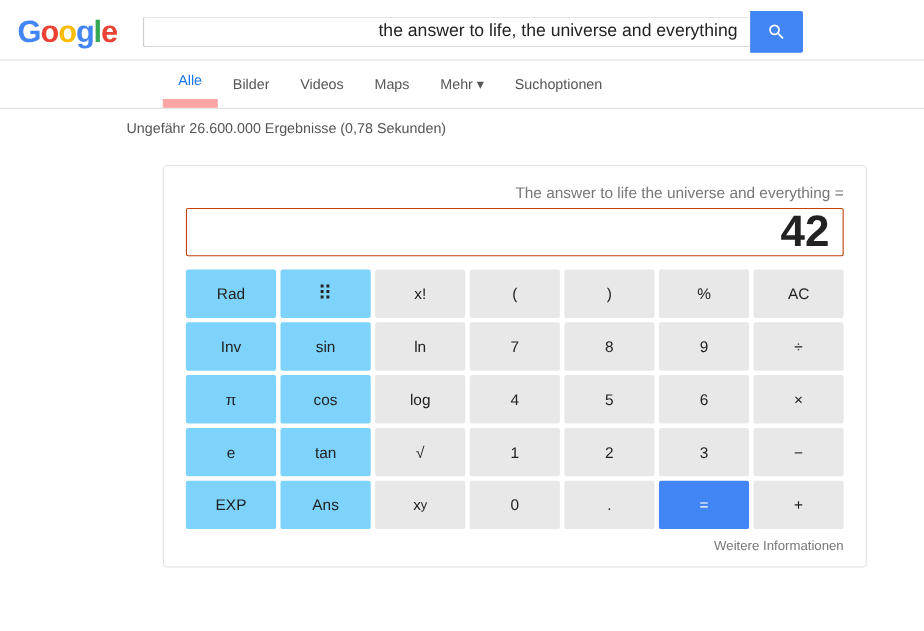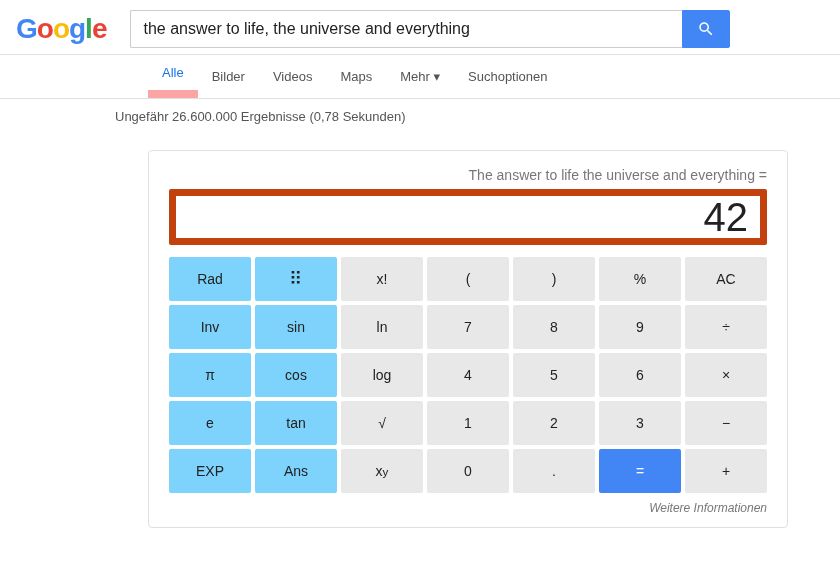--- a/index.html
+++ b/index.html
@@ -40,22 +40,23 @@
       max-width: 600px;
     }
     .search-input {
       flex: 1;
       border: 1px solid #ccc;
       border-right: none;
       border-radius: 2px 0 0 2px;
       padding: 8px 12px;
       font-size: 16px;
       outline: none;
-      height: 38px;
-      color: #222;
+      height: 28px;
+      color: #222;
+      text-align: right;
     }
     .search-button {
       background: #4285F4;
       border: 1px solid #4285F4;
       border-radius: 0 2px 2px 0;
       width: 48px;
       height: 38px;
       cursor: pointer;
       display: flex;
       align-items: center;
@@ -109,29 +110,29 @@
     }
 
     .calc-equation {
       text-align: right;
       font-size: 14px;
       color: #777;
       margin-bottom: 6px;
     }
 
     .calc-display {
-      border: 7px solid #c2410c;
+      border: 1px solid #c2410c;
       border-radius: 2px;
       padding: 8px 12px;
       text-align: right;
       font-size: 40px;
-      font-weight: 400;
+      font-weight: 700;
       color: #222;
       margin-bottom: 12px;
-      height: 56px;
+      height: 44px;
       display: flex;
       align-items: center;
       justify-content: flex-end;
     }
 
     .calc-buttons {
       display: grid;
       grid-template-columns: repeat(7, 1fr);
       gap: 4px;
     }
@@ -164,21 +165,20 @@
     .calc-footer {
       text-align: right;
       font-size: 12px;
       color: #777;
       margin-top: 8px;
       padding-right: 0;
     }
     .calc-footer a {
       color: #777;
       text-decoration: none;
-      font-style: italic;
     }
   </style>
 </head>
 <body>
 
 <div class="header">
   <div class="logo">
     <span class="logo-g">G</span>
       <span class="logo-o1">o</span>
       <span class="logo-o2">o</span>

